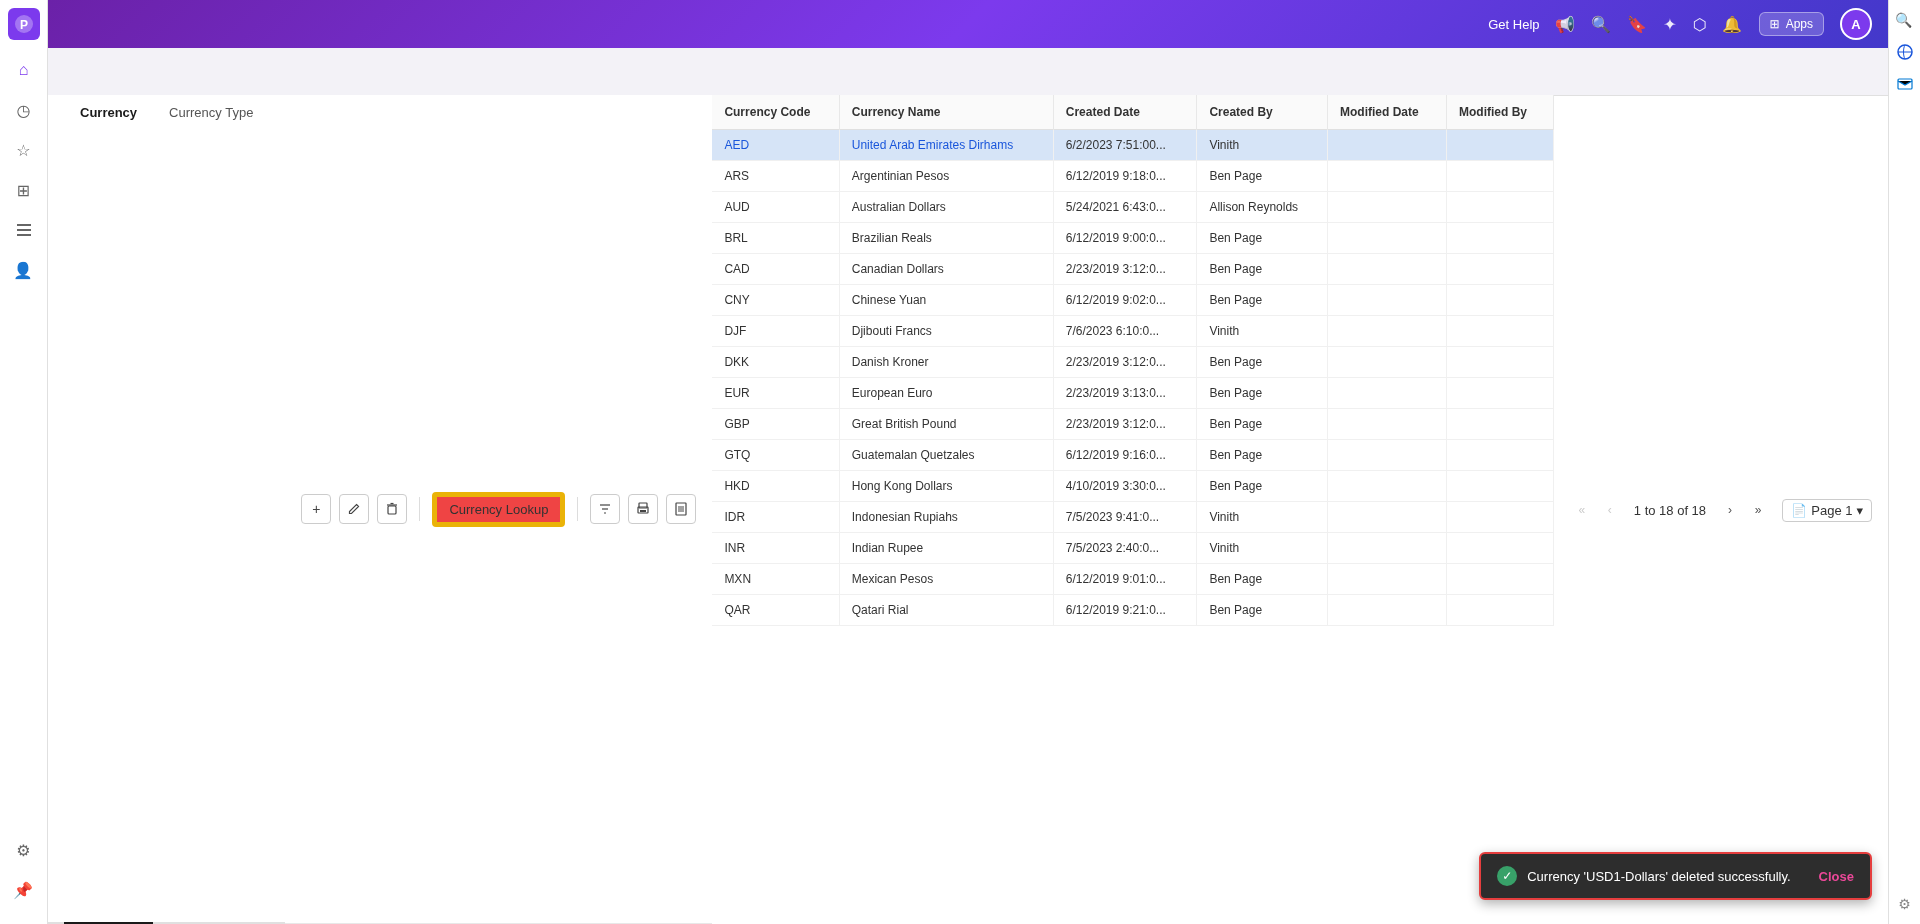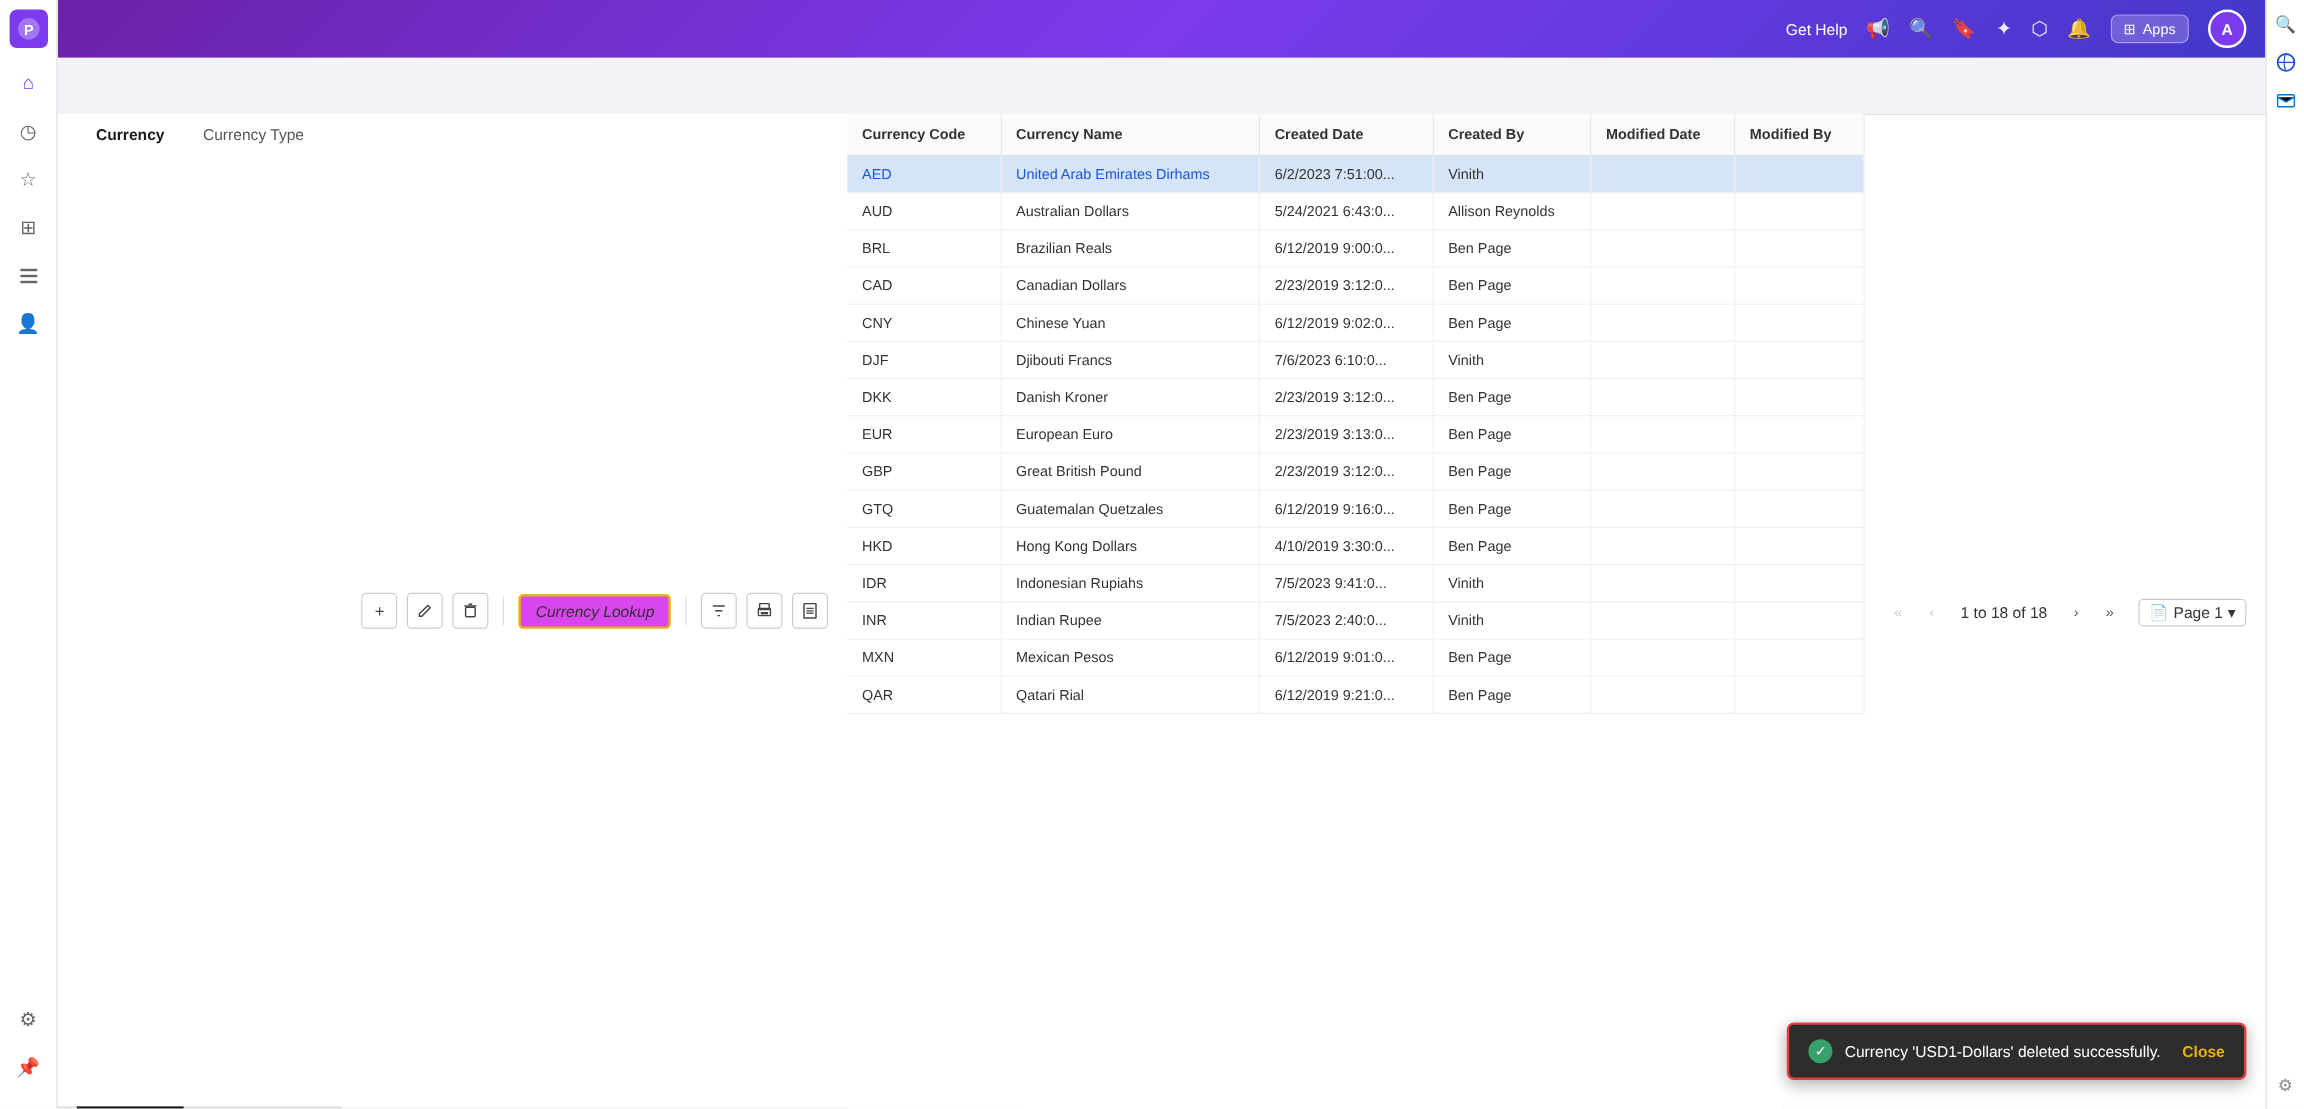--- a/index.html
+++ b/index.html
@@ -150,28 +150,27 @@
       border: 1px solid #ccc;
       border-radius: 4px;
       background: white;
       cursor: pointer;
       display: flex; align-items: center; justify-content: center;
       font-size: 14px;
       color: #444;
     }
     .toolbar-separator { width: 1px; height: 24px; background: #ddd; margin: 0 4px; }
     .lookup-btn {
-      border: 2px solid #eab308;
+      border: 5px solid #eab308;
       border-radius: 4px;
-      background: #d946ef;
+      background: #ef4444;
       padding: 5px 12px;
       font-size: 13px;
       cursor: pointer;
       color: #333;
-      font-style: italic;
     }
 
     
     .table-container {
       flex: 1;
       overflow: auto;
       position: relative;
     }
     table {
       width: 100%;
@@ -255,24 +254,24 @@
     .toast-check {
       width: 20px; height: 20px;
       background: #38a169;
       border-radius: 50%;
       display: flex; align-items: center; justify-content: center;
       color: white;
       font-size: 12px;
       flex-shrink: 0;
     }
     .toast-close {
-      color: #eab308;
+      color: #ec4899;
       font-weight: 600;
       cursor: pointer;
-      margin-left: 8px;
+      margin-left: 18px;
     }
 
     
     .table-container::-webkit-scrollbar { width: 8px; height: 8px; }
     .table-container::-webkit-scrollbar-track { background: #f1f1f1; }
     .table-container::-webkit-scrollbar-thumb { background: #c1c1c1; border-radius: 4px; }
 
     
     .sidebar-pin {
       margin-top: auto;
@@ -398,20 +397,28 @@
         <tbody id="table-body">
         <tr class="selected">
               <td class="link-cell">AED</td>
               <td class="link-cell">United Arab Emirates Dirhams</td>
               <td>6/2/2023 7:51:00...</td>
               <td>Vinith</td>
               <td></td>
               <td></td>
             </tr>
             <tr>
+              <td>ARS</td>
+              <td>Argentinian Pesos</td>
+              <td>6/12/2019 9:18:0...</td>
+              <td>Ben Page</td>
+              <td></td>
+              <td></td>
+            </tr>
+            <tr>
               <td>AUD</td>
               <td>Australian Dollars</td>
               <td>5/24/2021 6:43:0...</td>
               <td>Allison Reynolds</td>
               <td></td>
               <td></td>
             </tr>
             <tr>
               <td>BRL</td>
               <td>Brazilian Reals</td>

